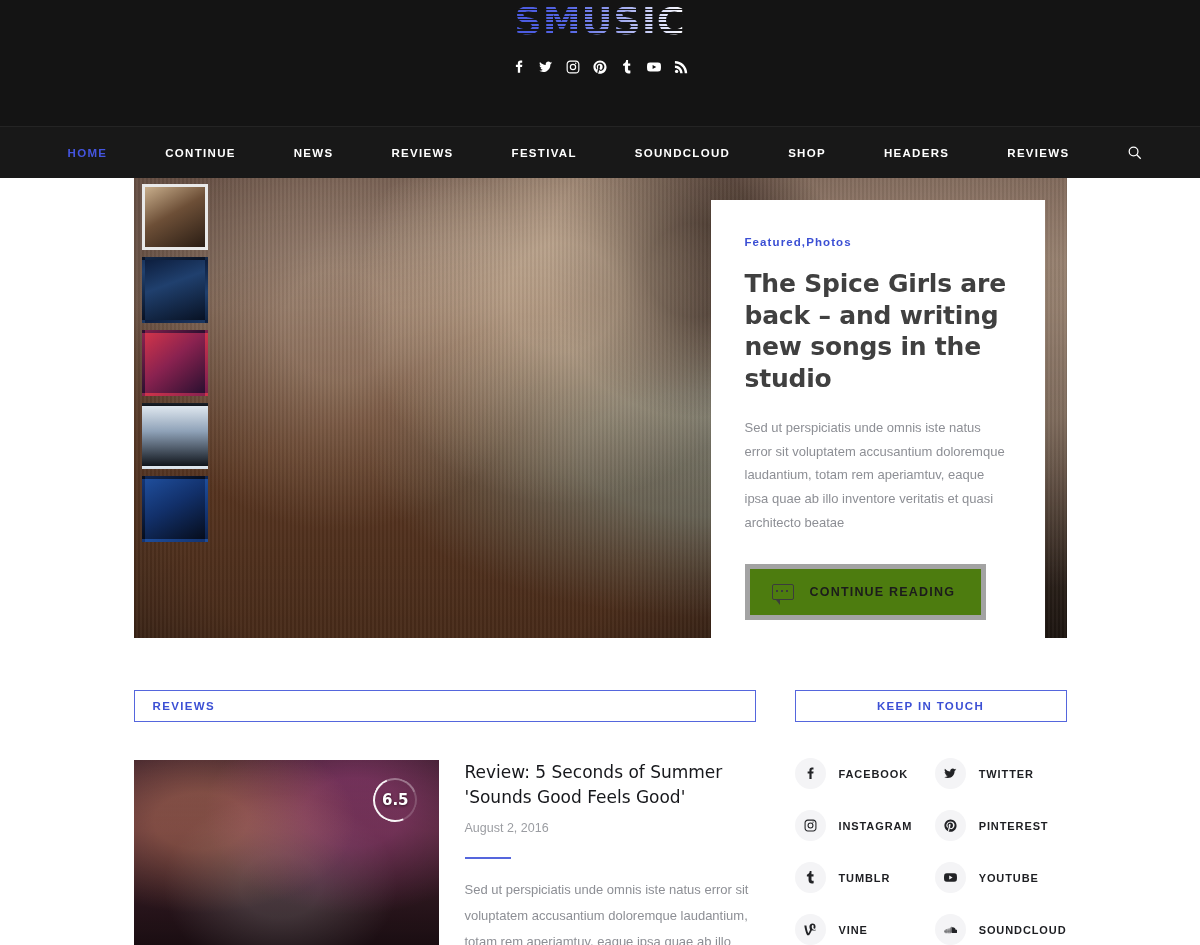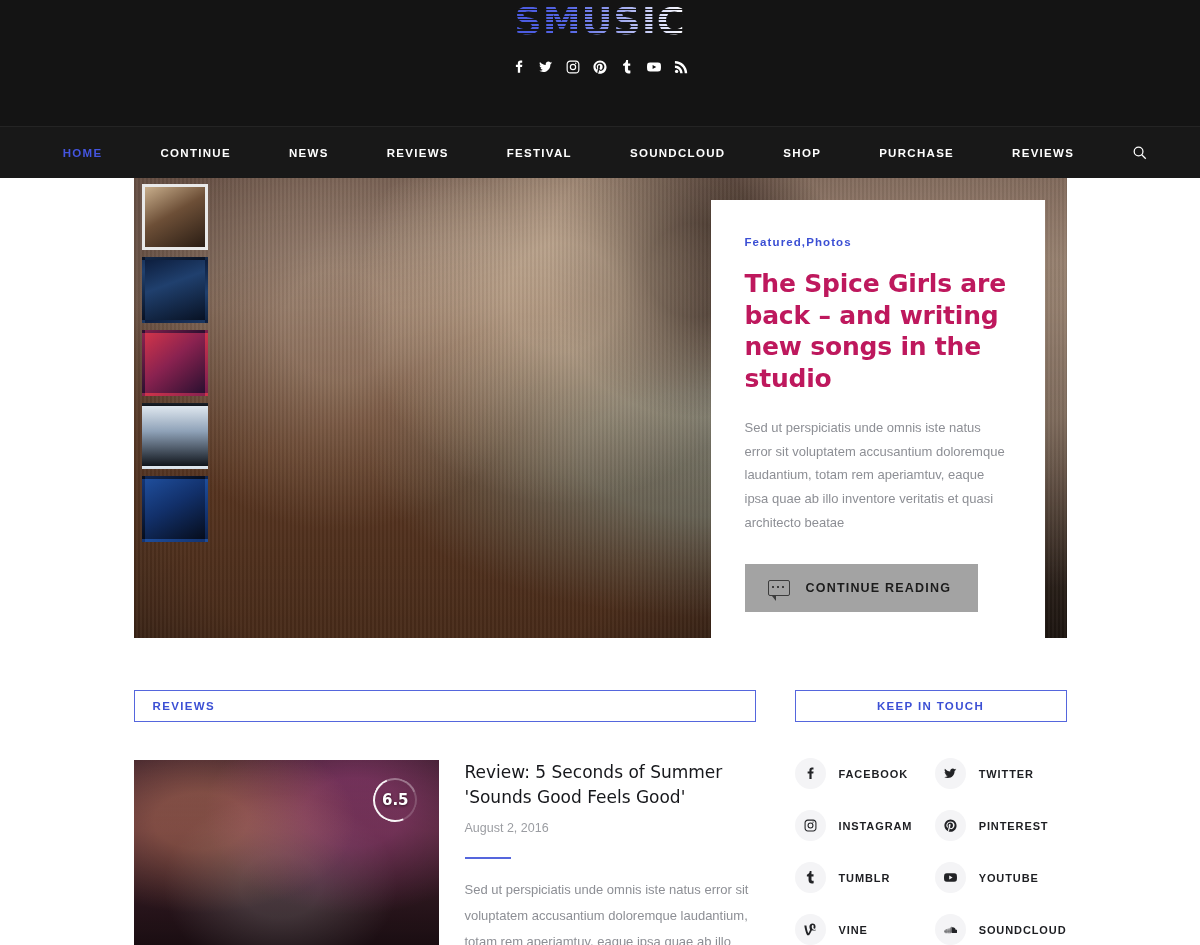--- a/index.html
+++ b/index.html
@@ -128,35 +128,35 @@
   }
   .hero-cat {
     color: #3b4fd4;
     font-size: 11.5px; font-weight: 700;
     letter-spacing: 1.1px;
     margin-bottom: 20px;
   }
   .hero-title {
     font-family: "DejaVu Sans", sans-serif;
     font-size: 25px; font-weight: 700;
-    line-height: 1.26; color: #be185d;
+    line-height: 1.26; color: #404040;
     letter-spacing: -0.2px;
     margin-bottom: 22px;
   }
   .hero-excerpt {
     font-size: 13px; line-height: 1.82; color: #8d8f95;
     margin-bottom: auto;
   }
   .btn-continue {
     margin-top: 30px;
     align-self: flex-start;
     display: inline-flex; align-items: center; gap: 16px;
-    border: 1px solid #a3a3a3;
+    border: 5px solid #a3a3a3;
     padding: 15px 26px 15px 22px;
-    background: #a3a3a3; cursor: pointer;
+    background: #4d7c0f; cursor: pointer;
   }
   .btn-continue .bubble { position: relative; width: 22px; height: 16px; }
   .btn-continue .bubble span {
     position: absolute; inset: 0;
     border: 1.6px solid #3c3c3c; border-radius: 2px;
   }
   .btn-continue .bubble i {
     position:absolute; left:4px; bottom:-5px;
     width:0;height:0;border-left:4px solid transparent;
     border-right:0 solid transparent;border-top:5px solid #3c3c3c;
@@ -293,21 +293,21 @@
 
 <nav class="navbar">
   <div class="nav-list">
     <a class="nav-item active">HOME</a>
     <a class="nav-item">CONTINUE</a>
     <a class="nav-item">NEWS</a>
     <a class="nav-item">REVIEWS</a>
     <a class="nav-item">FESTIVAL</a>
     <a class="nav-item">SOUNDCLOUD</a>
     <a class="nav-item">SHOP</a>
-    <a class="nav-item">PURCHASE</a>
+    <a class="nav-item">HEADERS</a>
     <a class="nav-item">REVIEWS</a>
     <span class="nav-search">
       <svg viewBox="0 0 24 24">
           <circle cx="10.5" cy="10.5" r="7"></circle>
           <line x1="15.6" y1="15.6" x2="22" y2="22"></line>
         </svg>
     </span>
   </div>
 </nav>
 

